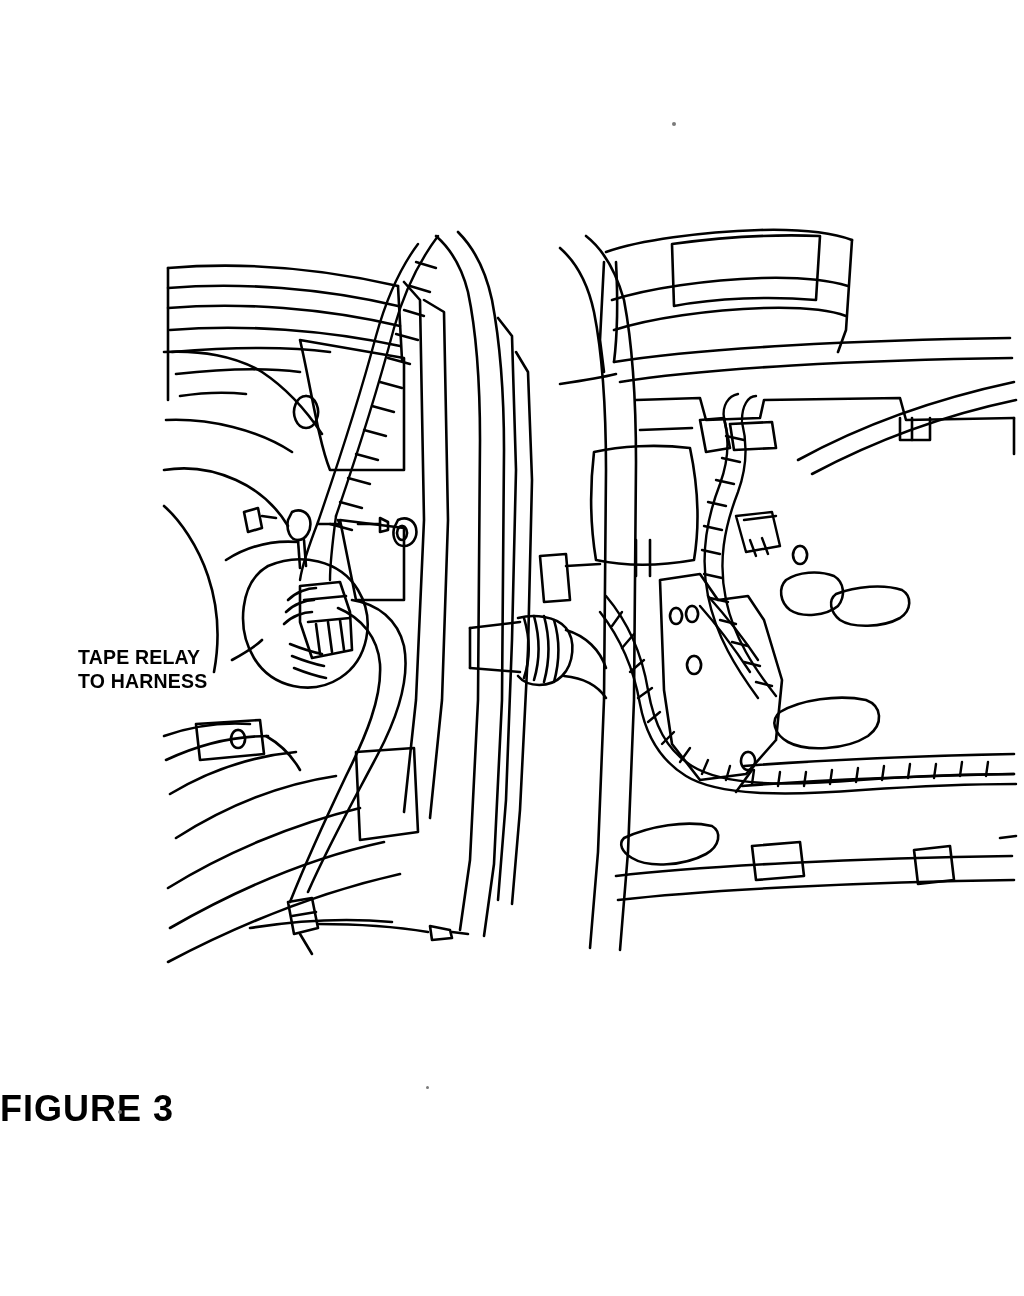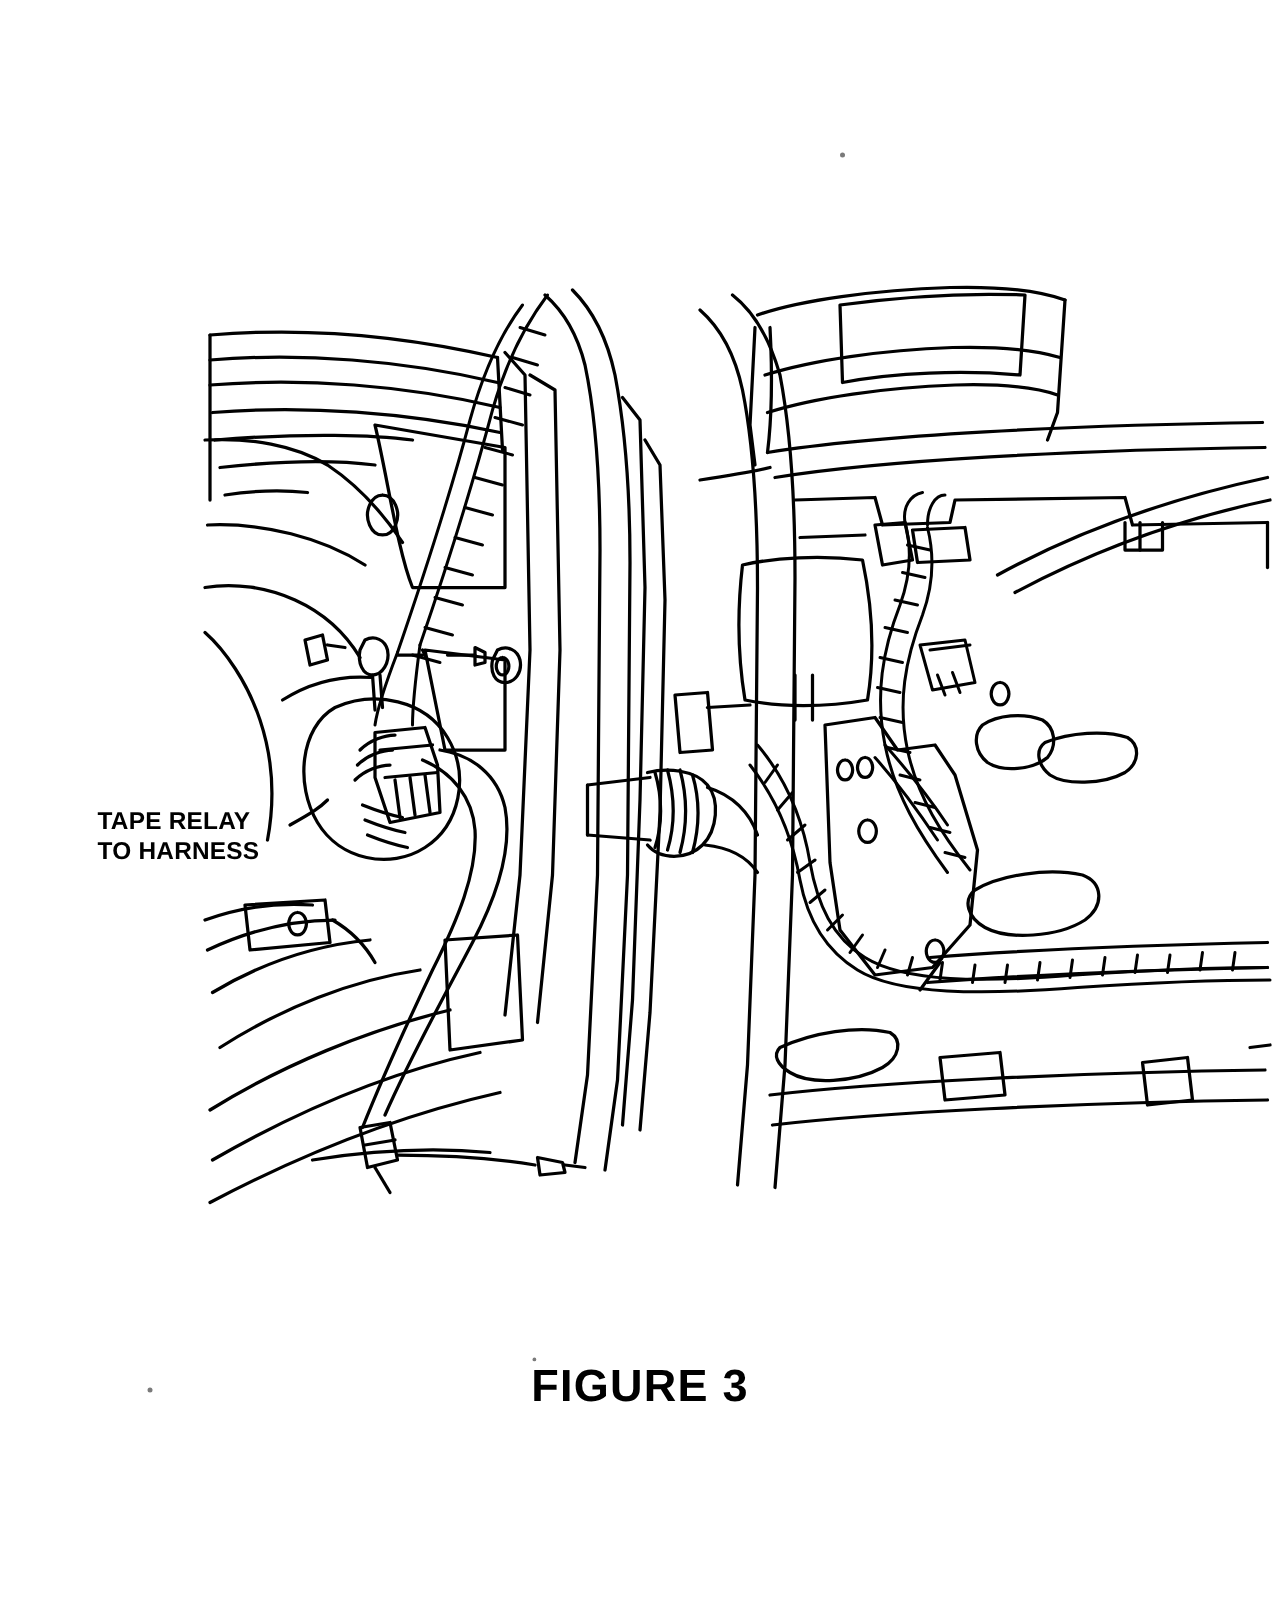--- a/index.html
+++ b/index.html
@@ -44,21 +44,20 @@
     line-height: 24px;
     letter-spacing: 0.2px;
     color: #000;
     white-space: pre;
   }
   .figure-caption {
     position: absolute;
     left: 0;
     top: 1088px;
     width: 1024px;
-    text-align: center;
     font-size: 36px;
     font-weight: bold;
     letter-spacing: 1px;
     color: #000;
   }
   .speck {
     position: absolute;
     background: #7a7a7a;
     border-radius: 50%;
   }

